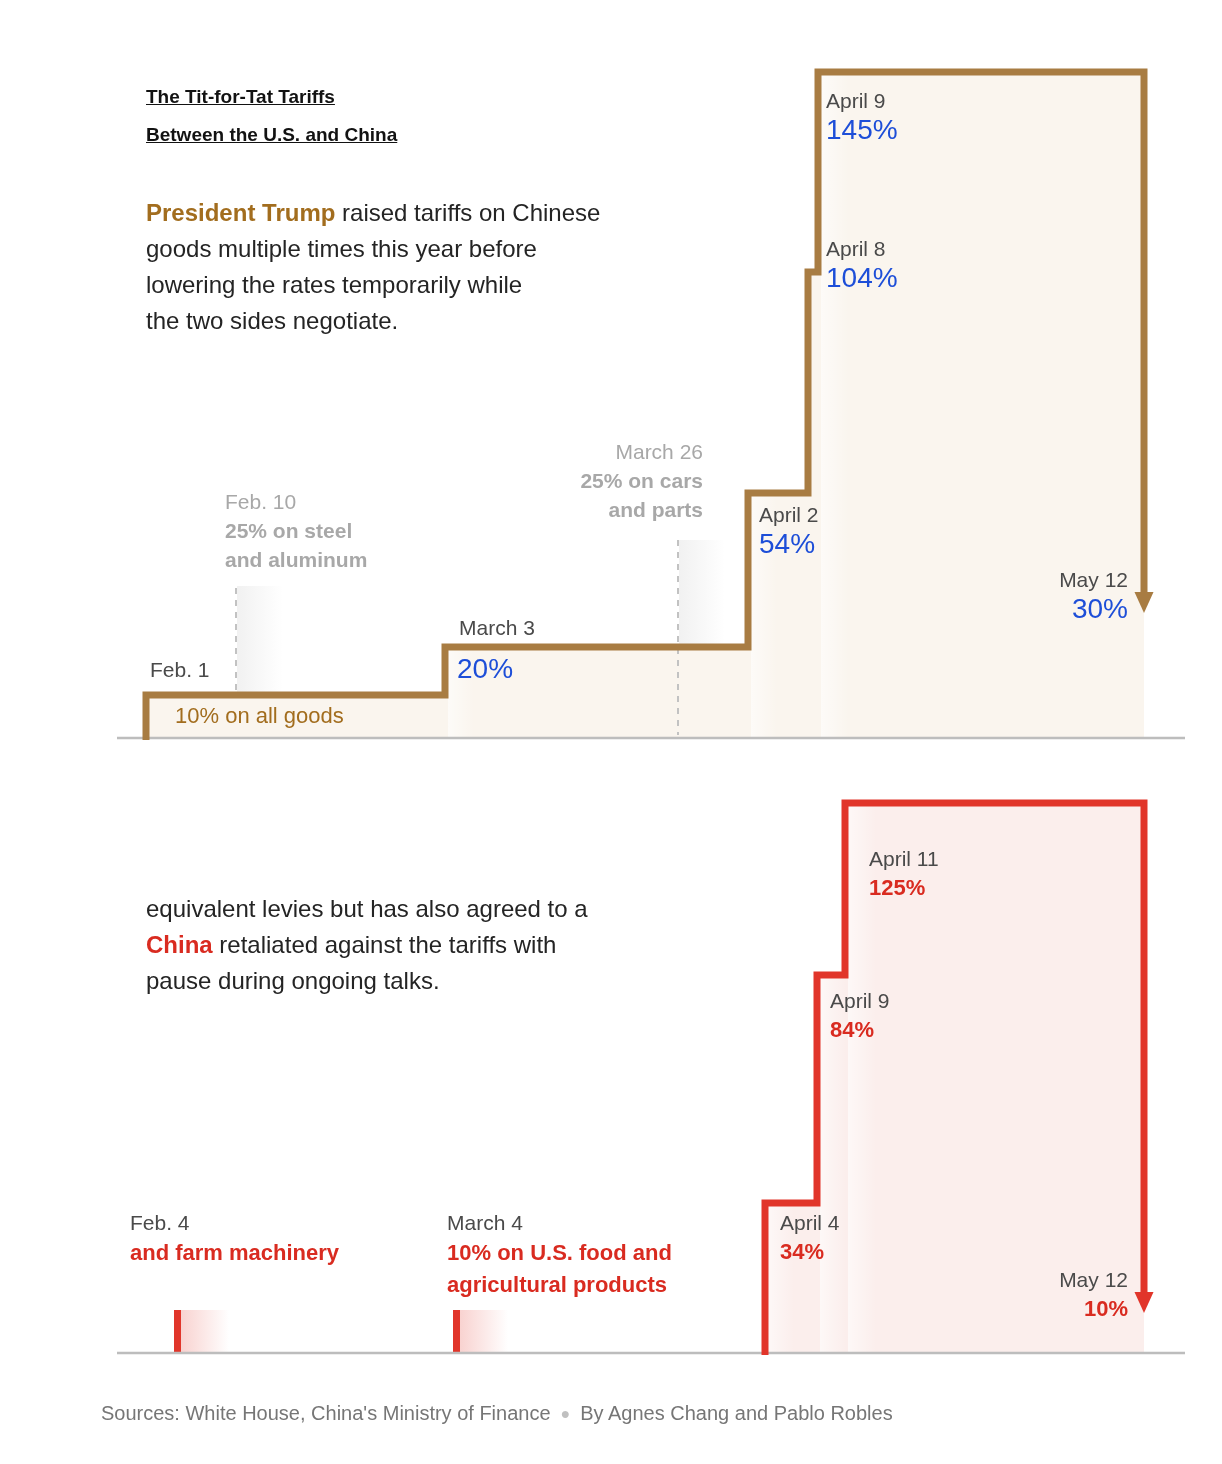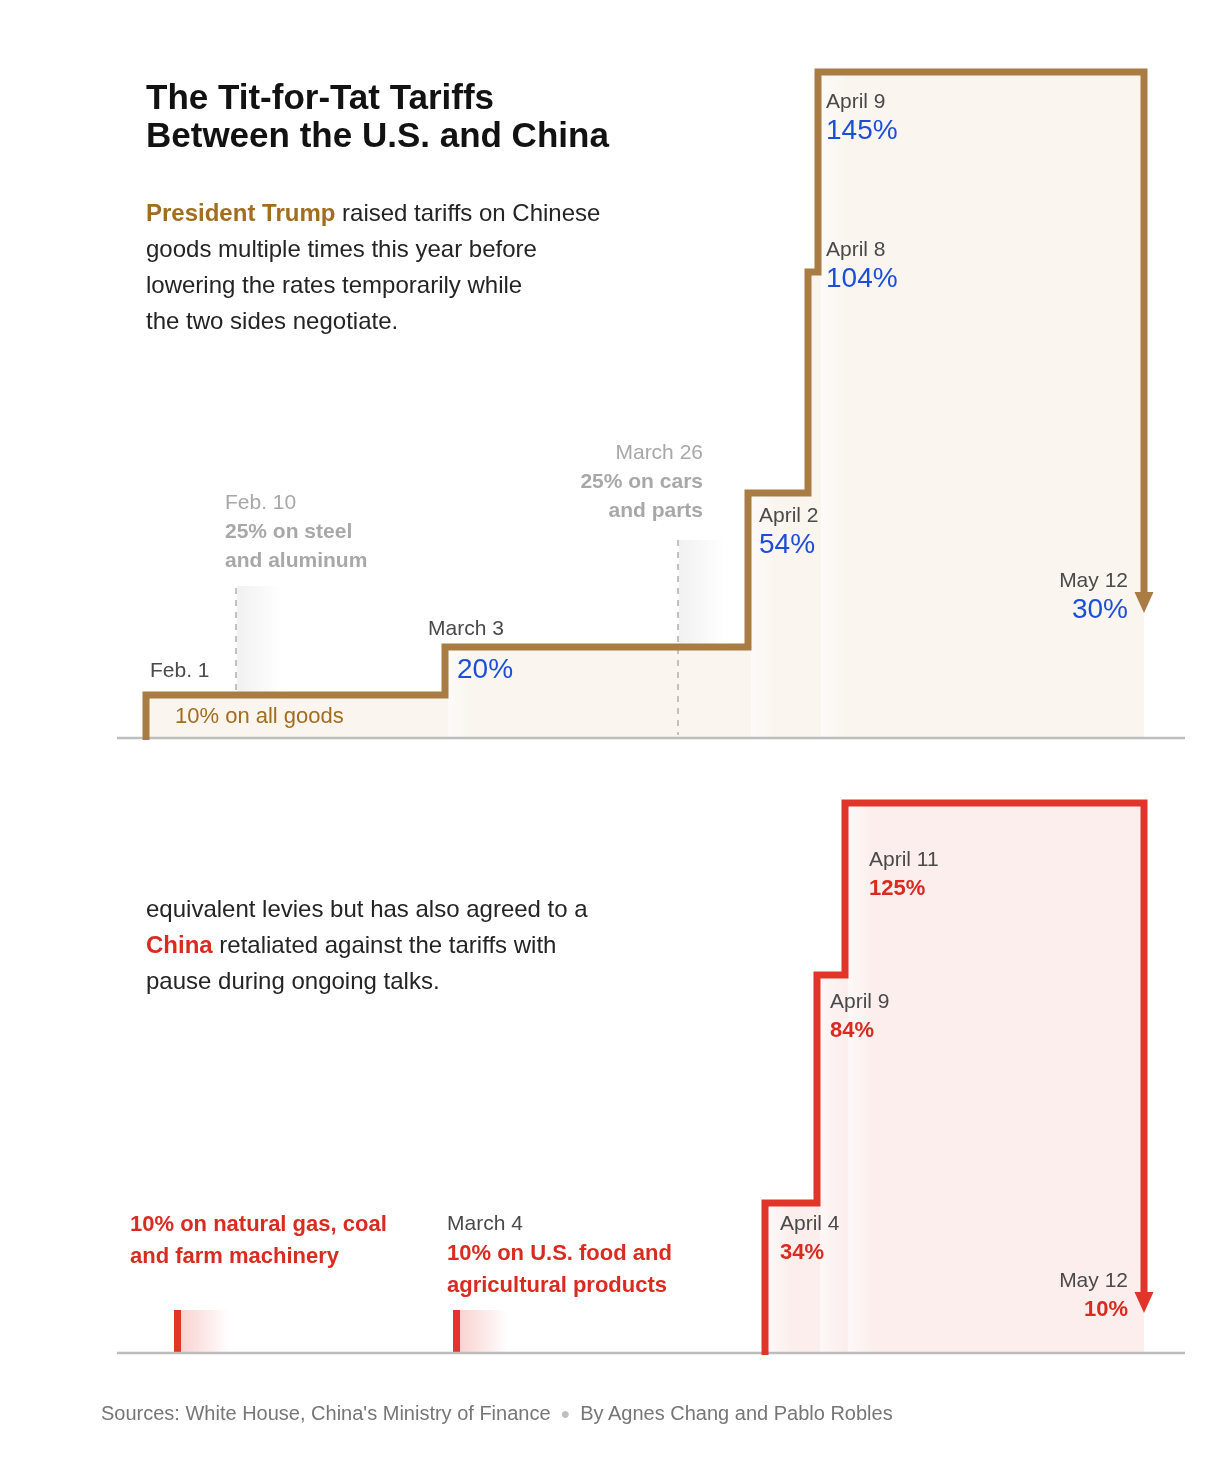--- a/index.html
+++ b/index.html
@@ -6,22 +6,23 @@
   #canvas{
     position:relative;
     width:1222px;height:1464px;
     background:#ffffff;
     font-family:"Liberation Sans", sans-serif;
     overflow:hidden;
   }
   #chart-svg{position:absolute;left:0;top:0;}
   .abs{position:absolute;}
   .title{
-    font-size:35px;font-weight:700;color:#121212;line-height:38px;
+    font-size:19px;font-weight:700;color:#121212;line-height:38px;
     white-space:nowrap;
+    text-decoration:underline;
   }
   .intro{font-size:24px;color:#242424;line-height:36px;margin-top:31px;}
   .intro-line{white-space:nowrap;}
   .hl-us{font-weight:700;color:#a26d1e;}
   .hl-cn{font-weight:700;color:#d92b20;}
   .lbl{position:absolute;font-size:21px;line-height:29px;white-space:nowrap;}
   .lbl .date{color:#4a4a4a;display:block;}
   .rate-us{font-weight:400;color:#1d4ed8;font-size:28px;display:block;}
   .rate-cn{font-weight:700;color:#d92b20;font-size:22px;display:block;}
   .desc-us{font-weight:400;color:#a26d1e;font-size:22px;display:block;margin-left:17px;}
@@ -127,21 +128,21 @@
     <span class="muted-b">and aluminum</span>
   </div>
 
   <div class="lbl" style="left:150px;top:655px;">
     <span class="date">Feb. 1</span>
   </div>
   <div class="lbl" style="left:158px;top:701px;">
     <span class="desc-us">10% on all goods</span>
   </div>
 
-  <div class="lbl" style="left:428px;top:613px;text-align:center;">
+  <div class="lbl" style="left:459px;top:613px;text-align:center;">
     <span class="date">March 3</span>
   </div>
   <div class="lbl" style="left:457px;top:654px;">
     <span class="rate-us">20%</span>
   </div>
 
   <div class="lbl right" style="right:94px;top:565px;">
     <span class="date">May 12</span>
     <span class="rate-us">30%</span>
   </div>
@@ -161,21 +162,21 @@
     <span class="date">April 9</span>
     <span class="rate-cn">84%</span>
   </div>
 
   <div class="lbl" style="left:780px;top:1208px;">
     <span class="date">April 4</span>
     <span class="rate-cn">34%</span>
   </div>
 
   <div class="lbl" style="left:130px;top:1208px;">
-    <span class="desc-cn">10% on natural gas, coal</span>
+    <span class="date">Feb. 4</span>
     <span class="desc-cn">and farm machinery</span>
   </div>
 
   <div class="lbl" style="left:447px;top:1208px;">
     <span class="date">March 4</span>
     <span class="desc-cn">10% on U.S. food and</span>
     <span class="desc-cn">agricultural products</span>
   </div>
 
   <div class="lbl right" style="right:94px;top:1265px;">

